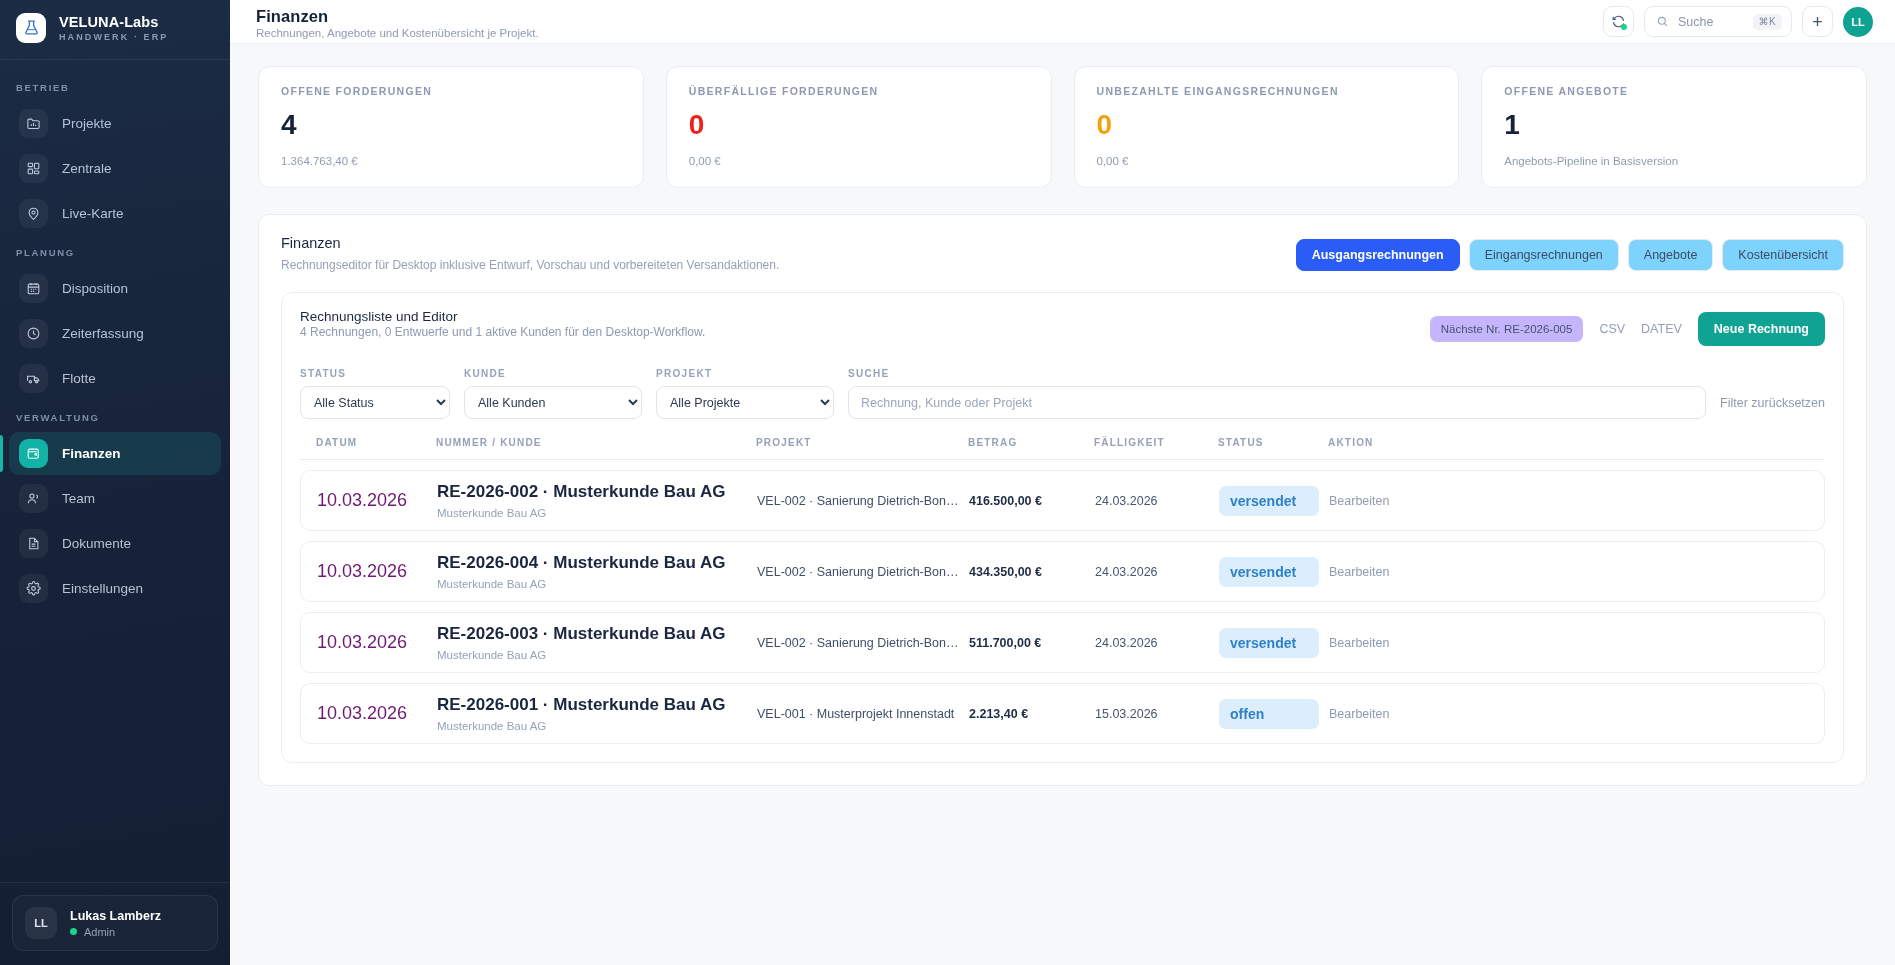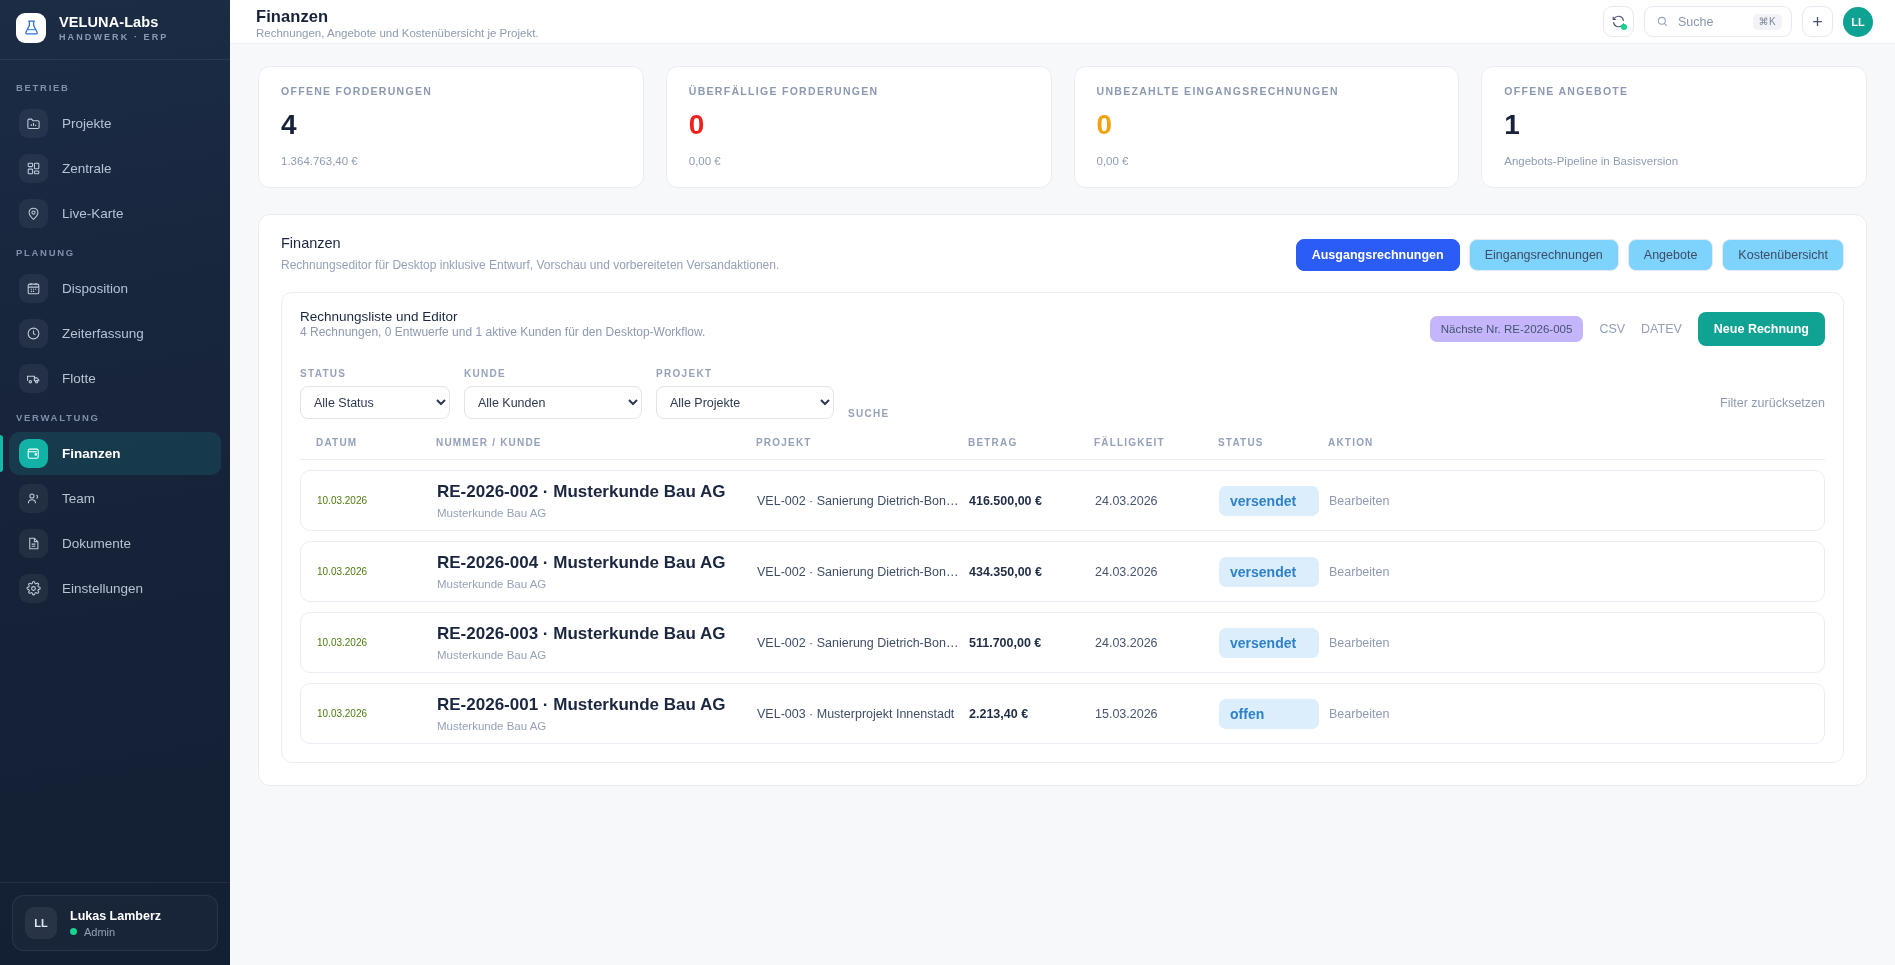--- a/index.html
+++ b/index.html
@@ -189,21 +189,21 @@
   .c-betrag { width: 126px; flex: 0 0 126px; font-weight: bold; }
   .c-faellig { width: 124px; flex: 0 0 124px; }
   .c-status { width: 110px; flex: 0 0 110px; }
   .c-aktion { flex: 1; }
 
   .tbl-row {
     display: flex; align-items: center;
     border: 1px solid #eaeef4; border-radius: 10px;
     padding: 11px 16px; margin-top: 10px; min-height: 55px; background: #ffffff;
   }
-  .cell-date { font-size: 10px; color: #4d7c0f; }
+  .cell-date { font-size: 18px; color: #701a75; }
   .cell-num-main { font-size: 17px; font-weight: bold; color: #1b2740; margin-bottom: 5px; }
   .cell-num-sub { font-size: 11.5px; color: #95a2b8; }
   .cell-proj { font-size: 12.5px; color: #3f4e68; overflow: hidden; text-overflow: ellipsis; white-space: nowrap; padding-right: 10px; }
   .cell-amt { font-size: 12.5px; color: #1f2c45; }
   .cell-due { font-size: 12.5px; color: #47566f; }
   .status-badge {
     display: block; width: 100px; text-align: left;
     font-size: 14px; font-weight: bold; padding: 7px 11px;
     border-radius: 7px; background: #dcedfb; color: #2e82c9;
   }
@@ -456,20 +456,21 @@
               </select>
             </div>
             <div class="filter-group">
               <label class="filter-label">PROJEKT</label>
               <select class="sel-projekt">
                 <option>Alle Projekte</option>
               </select>
             </div>
             <div class="filter-group grow">
               <label class="filter-label">SUCHE</label>
+              <input type="text" placeholder="Rechnung, Kunde oder Projekt" style="">
             </div>
             <span class="reset-link">Filter zurücksetzen</span>
           </div>
 
           <div class="tbl-head">
             <div class="c-datum">DATUM</div>
             <div class="c-nummer">NUMMER / KUNDE</div>
             <div class="c-projekt">PROJEKT</div>
             <div class="c-betrag">BETRAG</div>
             <div class="c-faellig">FÄLLIGKEIT</div>
@@ -521,21 +522,21 @@
             </div>
             <div class="c-aktion cell-action">Bearbeiten</div>
           </div>
 
           <div class="tbl-row">
             <div class="c-datum cell-date">10.03.2026</div>
             <div class="c-nummer">
               <div class="cell-num-main">RE-2026-001 · Musterkunde Bau AG</div>
               <div class="cell-num-sub">Musterkunde Bau AG</div>
             </div>
-            <div class="c-projekt cell-proj">VEL-003 · Musterprojekt Innenstadt</div>
+            <div class="c-projekt cell-proj">VEL-001 · Musterprojekt Innenstadt</div>
             <div class="c-betrag cell-amt">2.213,40 €</div>
             <div class="c-faellig cell-due">15.03.2026</div>
             <div class="c-status">
               <span class="status-badge">offen</span>
             </div>
             <div class="c-aktion cell-action">Bearbeiten</div>
           </div>
 
         </div>
       </section>

